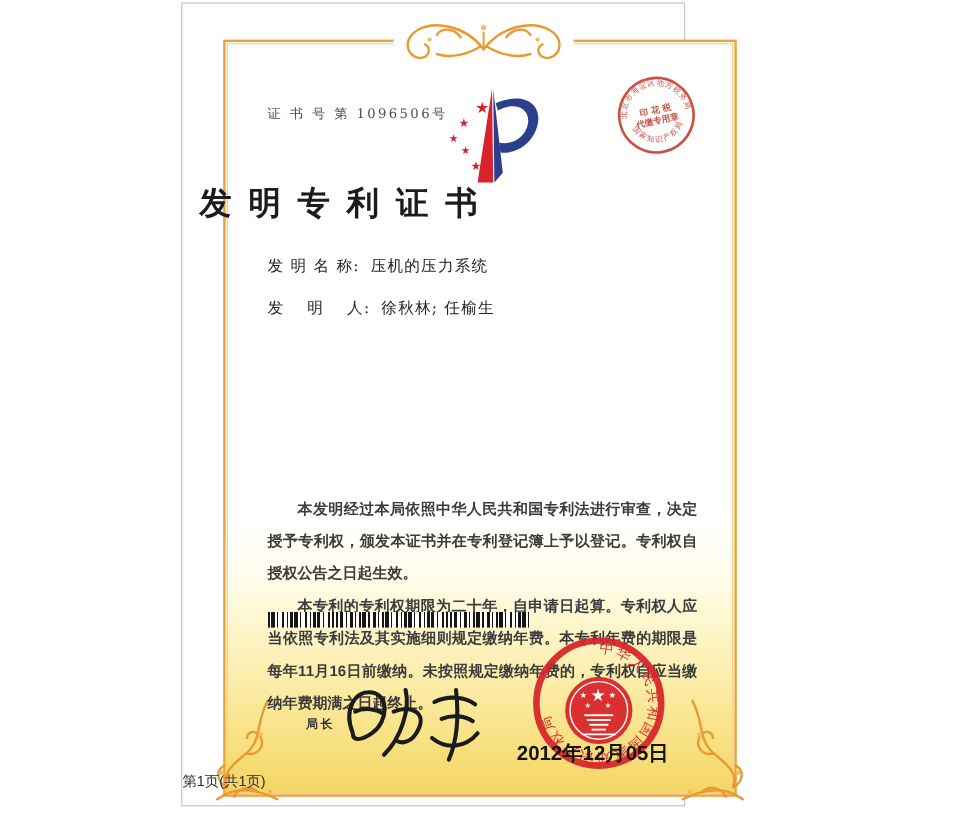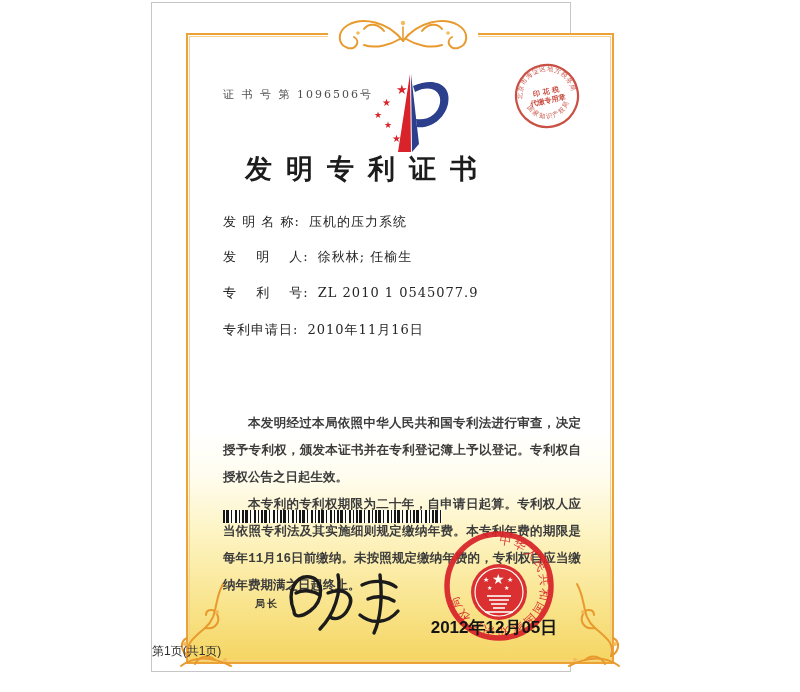--- a/index.html
+++ b/index.html
@@ -23,28 +23,28 @@
     position:absolute;left:140px;top:-26px;width:150px;height:50px;background:#ffffff;
   }
   .corner-ornament{position:absolute;width:62px;height:88px;}
   .corner-ornament.left{left:-15px;bottom:-8px;}
   .corner-ornament.right{right:-15px;bottom:-8px;transform:scaleX(-1);}
   .cert-number{
     position:absolute;left:71px;top:84px;font-size:11px;color:#4d4d4d;letter-spacing:2px;
   }
   .logo{position:absolute;left:216px;top:69px;width:86px;height:82px;}
   .title{
-    position:absolute;left:0;top:148px;width:100%;text-align:center;
+    position:absolute;left:0;top:148px;width:100%;
     font-size:27px;font-weight:600;color:#1c1c1c;letter-spacing:14px;text-indent:14px;
   }
   .field{position:absolute;left:71px;font-size:13px;color:#262626;letter-spacing:1px;white-space:nowrap;}
   .field .lab{margin-right:4px;}
   .paragraphs{
     position:absolute;left:71px;top:408px;width:358px;
-    font-family:Liberation Mono, monospace;font-size:12.5px;font-weight:bold;
+    font-family:Liberation Sans, sans-serif;font-size:12.5px;font-weight:bold;
     color:#3c3c3c;line-height:27px;text-align:justify;
   }
   .paragraphs p{margin:0;text-indent:2em;}
   .barcode{
     position:absolute;left:71px;top:507px;width:219px;height:13px;
     background:repeating-linear-gradient(90deg,
       #161616 0 2px,#fdfdf6 2px 3px,#161616 3px 6px,#fdfdf6 6px 8px,
       #161616 8px 9px,#fdfdf6 9px 12px,#161616 12px 14px,#fdfdf6 14px 16px,
       #161616 16px 17px,#fdfdf6 17px 19px);
   }
@@ -134,28 +134,20 @@
 
   <div class="title">发明专利证书</div>
 
   <div class="field" style="top:210px">
     <span class="lab">发 明 名 称:</span>
     <span>压机的压力系统</span>
   </div>
   <div class="field" style="top:245px">
     <span class="lab">发　 明　 人:</span>
     <span>徐秋林; 任榆生</span>
-  </div>
-  <div class="field" style="top:281px">
-    <span class="lab">专　 利　 号:</span>
-    <span>ZL 2010 1 0545077.9</span>
-  </div>
-  <div class="field" style="top:318px">
-    <span class="lab">专利申请日:</span>
-    <span>2010年11月16日</span>
   </div>
 
   <div class="paragraphs">
     <p>本发明经过本局依照中华人民共和国专利法进行审查，决定授予专利权，颁发本证书并在专利登记簿上予以登记。专利权自授权公告之日起生效。</p>
     <p>本专利的专利权期限为二十年，自申请日起算。专利权人应当依照专利法及其实施细则规定缴纳年费。本专利年费的期限是每年11月16日前缴纳。未按照规定缴纳年费的，专利权自应当缴纳年费期满之日起终止。</p>
   </div>
 
   <div class="barcode"></div>
 
   <div class="director-label">局长</div>

